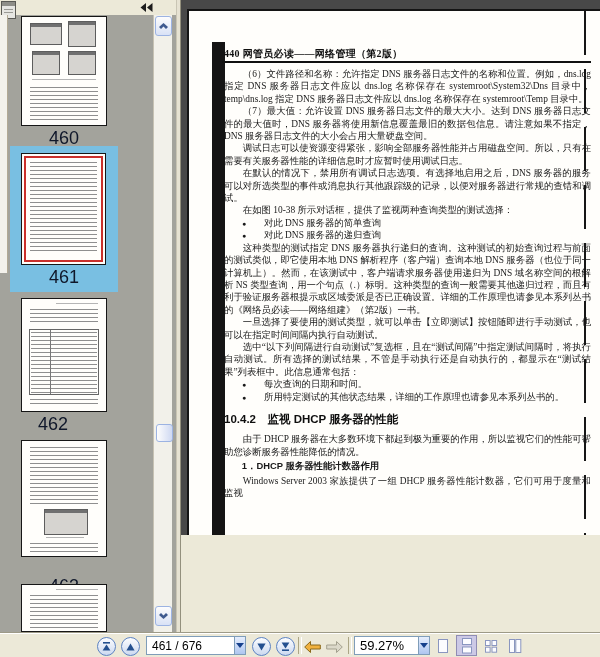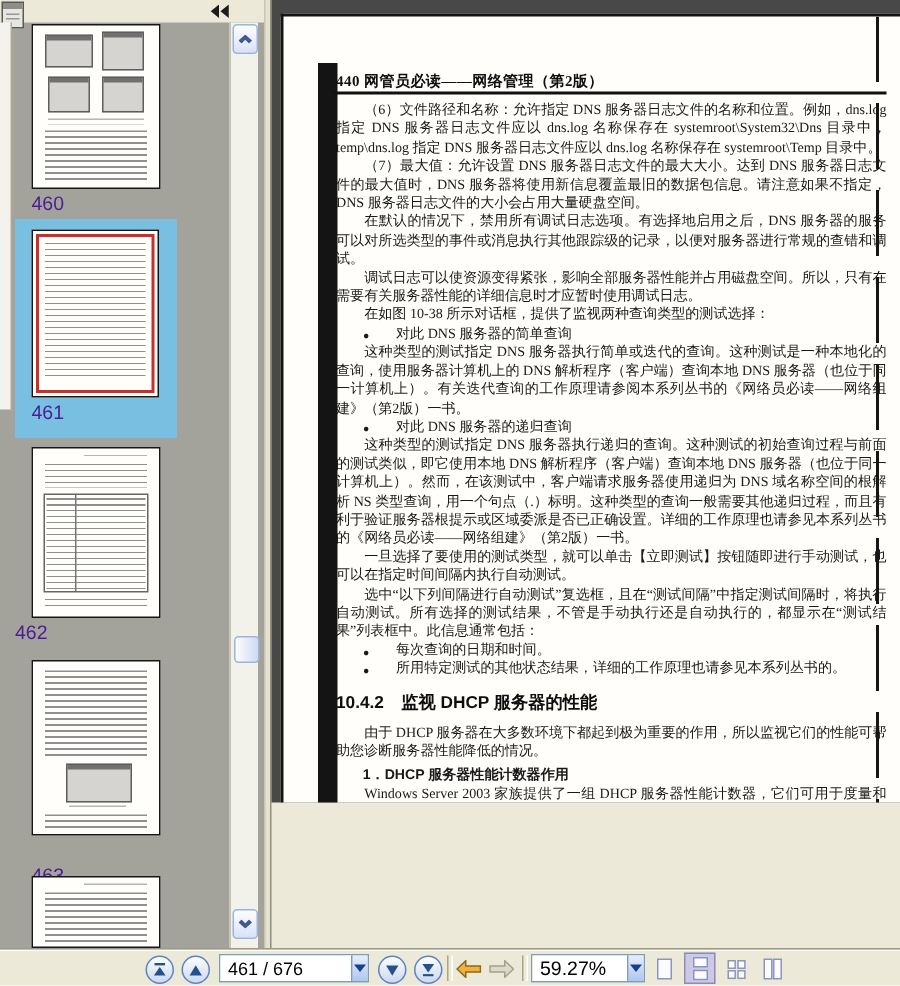--- a/index.html
+++ b/index.html
@@ -12,21 +12,21 @@
   #corner-icon{position:absolute;left:1px;top:1px;width:13px;height:16px;background:#e6e6e2;
                border:1px solid #5a5a55;}
   #corner-icon .bar{position:absolute;left:0;top:0;width:100%;height:4px;background:#8e8e88;}
   #corner-icon .ln{position:absolute;left:2px;right:2px;height:1px;background:#9a9a94;}
   #collapse-btn{position:absolute;left:137px;top:1px;width:18px;height:12px;cursor:pointer;
                 display:flex;align-items:center;justify-content:center;}
   #tab-strip{position:absolute;left:0;top:15px;width:7px;height:258px;background:#f3f2ec;
              border-right:1px solid #b2aa95;}
 
   .thumb-page{position:absolute;background:#fffefb;border:1px solid #161616;box-sizing:border-box;overflow:hidden;}
-  .tlabel{position:absolute;width:86px;font-size:13px;color:#4c1d95;
+  .tlabel{position:absolute;width:86px;text-align:center;font-size:18px;color:#0f172a;
           font-family:"Liberation Sans",sans-serif;}
   .tl{background:repeating-linear-gradient(to bottom,#8f8f8f 0 1px,transparent 1px 4px);}
   .tl-lt{background:repeating-linear-gradient(to bottom,#b5b5b5 0 1px,transparent 1px 4px);}
   .shot{position:absolute;background:#d6d4d0;border:1px solid #5d5d5d;}
   .shot .hd{position:absolute;left:0;top:0;width:100%;height:3px;background:#707070;}
   #sel-461{position:absolute;left:10px;top:146px;width:108px;height:146px;background:#79bfe2;}
   .redframe{position:absolute;left:2px;top:2px;right:2px;bottom:2px;border:2px solid #c9302c;}
 
   
   #side-scroll{position:absolute;left:153px;top:15px;width:19px;height:617px;background:#f2f1ea;
@@ -180,25 +180,24 @@
     <div id="doc-page">
       <div id="scan-bar-v"></div>
       <div id="scan-bar-h"></div>
       <div id="scan-tail"></div>
       <div id="scan-line-r"></div>
       <div id="doc-header">440 网管员必读——网络管理（第2版）</div>
       <div id="doc-rule"></div>
       <div id="doc-body">
           <p class="pp para">（6）文件路径和名称：允许指定 DNS 服务器日志文件的名称和位置。例如，dns.log 指定 DNS 服务器日志文件应以 dns.log 名称保存在 systemroot\System32\Dns 目录中，temp\dns.log 指定 DNS 服务器日志文件应以 dns.log 名称保存在 systemroot\Temp 目录中。</p>
           <p class="pp para">（7）最大值：允许设置 DNS 服务器日志文件的最大大小。达到 DNS 服务器日志文件的最大值时，DNS 服务器将使用新信息覆盖最旧的数据包信息。请注意如果不指定，DNS 服务器日志文件的大小会占用大量硬盘空间。</p>
+          <p class="pp para">调试日志可以使资源变得紧张，影响全部服务器性能并占用磁盘空间。所以，只有在需要有关服务器性能的详细信息时才应暂时使用调试日志。</p>
           <p class="pp para">在默认的情况下，禁用所有调试日志选项。有选择地启用之后，DNS 服务器的服务可以对所选类型的事件或消息执行其他跟踪级的记录，以便对服务器进行常规的查错和调试。</p>
-          <p class="pp para">调试日志可以使资源变得紧张，影响全部服务器性能并占用磁盘空间。所以，只有在需要有关服务器性能的详细信息时才应暂时使用调试日志。</p>
           <p class="pp para">在如图 10-38 所示对话框，提供了监视两种查询类型的测试选择：</p>
           <p class="pp bullet"><span class="blt">●</span><span>对此 DNS 服务器的简单查询</span></p>
-          <p class="pp para">这种类型的测试指定 DNS 服务器执行简单或迭代的查询。这种测试是一种本地化的查询，使用服务器计算机上的 DNS 解析程序（客户端）查询本地 DNS 服务器（也位于同一计算机上）。有关迭代查询的工作原理请参阅本系列丛书的《网络员必读——网络组建》（第2版）一书。</p>
           <p class="pp bullet"><span class="blt">●</span><span>对此 DNS 服务器的递归查询</span></p>
           <p class="pp para">这种类型的测试指定 DNS 服务器执行递归的查询。这种测试的初始查询过程与前面的测试类似，即它使用本地 DNS 解析程序（客户端）查询本地 DNS 服务器（也位于同一计算机上）。然而，在该测试中，客户端请求服务器使用递归为 DNS 域名称空间的根解析 NS 类型查询，用一个句点（.）标明。这种类型的查询一般需要其他递归过程，而且有利于验证服务器根提示或区域委派是否已正确设置。详细的工作原理也请参见本系列丛书的《网络员必读——网络组建》（第2版）一书。</p>
           <p class="pp para">一旦选择了要使用的测试类型，就可以单击【立即测试】按钮随即进行手动测试，也可以在指定时间间隔内执行自动测试。</p>
           <p class="pp para">选中“以下列间隔进行自动测试”复选框，且在“测试间隔”中指定测试间隔时，将执行自动测试。所有选择的测试结果，不管是手动执行还是自动执行的，都显示在“测试结果”列表框中。此信息通常包括：</p>
           <p class="pp bullet"><span class="blt">●</span><span>每次查询的日期和时间。</span></p>
           <p class="pp bullet"><span class="blt">●</span><span>所用特定测试的其他状态结果，详细的工作原理也请参见本系列丛书的。</span></p>
           <p class="pp heading">10.4.2　监视 DHCP 服务器的性能</p>
           <p class="pp para">由于 DHCP 服务器在大多数环境下都起到极为重要的作用，所以监视它们的性能可帮助您诊断服务器性能降低的情况。</p>
           <p class="pp subheading">1．DHCP 服务器性能计数器作用</p>
           <p class="pp para">Windows Server 2003 家族提供了一组 DHCP 服务器性能计数器，它们可用于度量和监视</p>

